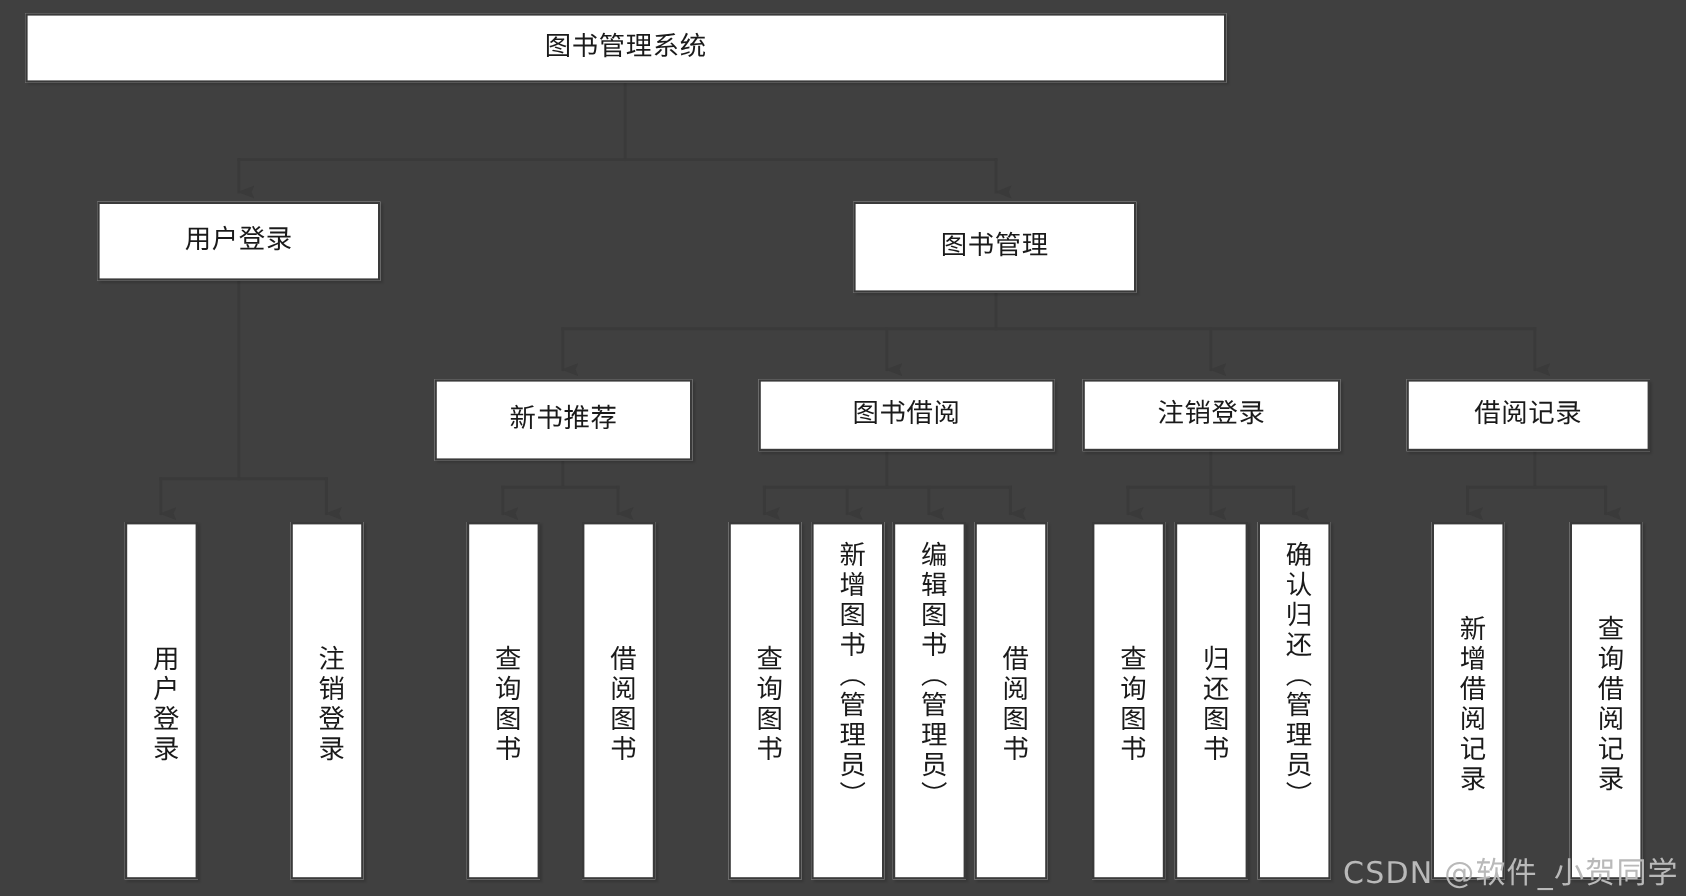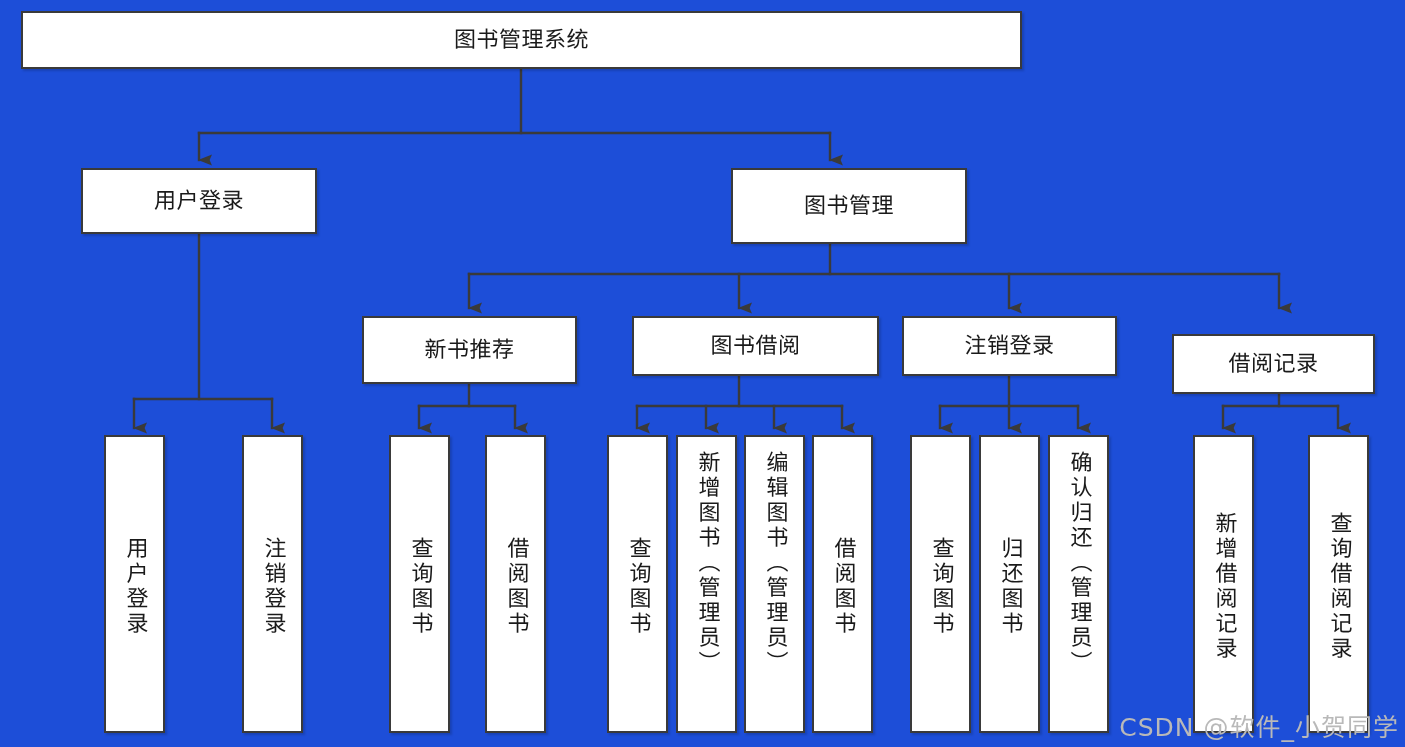--- a/index.html
+++ b/index.html
@@ -8,21 +8,21 @@
     padding: 0;
     background: #ffffff;
   }
   body {
     font-family: "DejaVu Sans", "Liberation Sans", sans-serif;
   }
   #canvas {
     position: relative;
     width: 1405px;
     height: 747px;
-    background: #1d4ed8;
+    background: #404040;
     overflow: hidden;
   }
   #edges {
     position: absolute;
     left: 0;
     top: 0;
     width: 1405px;
     height: 747px;
     pointer-events: none;
   }
@@ -144,37 +144,37 @@
   </svg>
 
   <div class="node root horiz" style="left:21px; top:11px; width:1001px; height:58px;">
     <span class="label">图书管理系统</span>
   </div>
 
   <div class="node horiz" style="left:81px; top:168px; width:236px; height:66px;">
     <span class="label">用户登录</span>
   </div>
 
-  <div class="node horiz" style="left:711px; top:168px; width:236px; height:76px;margin-left:20px;">
+  <div class="node horiz" style="left:711px; top:168px; width:236px; height:76px;">
     <span class="label">图书管理</span>
   </div>
 
   <div class="node horiz" style="left:362px; top:316px; width:215px; height:68px;">
     <span class="label">新书推荐</span>
   </div>
 
   <div class="node horiz" style="left:632px; top:316px; width:247px; height:60px;">
     <span class="label">图书借阅</span>
   </div>
 
   <div class="node horiz" style="left:902px; top:316px; width:215px; height:60px;">
     <span class="label">注销登录</span>
   </div>
 
-  <div class="node horiz" style="left:1172px; top:316px; width:203px; height:60px;margin-top:18px;">
+  <div class="node horiz" style="left:1172px; top:316px; width:203px; height:60px;">
     <span class="label">借阅记录</span>
   </div>
 
   <div class="node vert" style="left:104px; top:435px; width:61px; height:298px;">
     <div class="vert-wrap">
       <span class="label">用户登录</span>
     </div>
   </div>
 
   <div class="node vert" style="left:242px; top:435px; width:61px; height:298px;">

